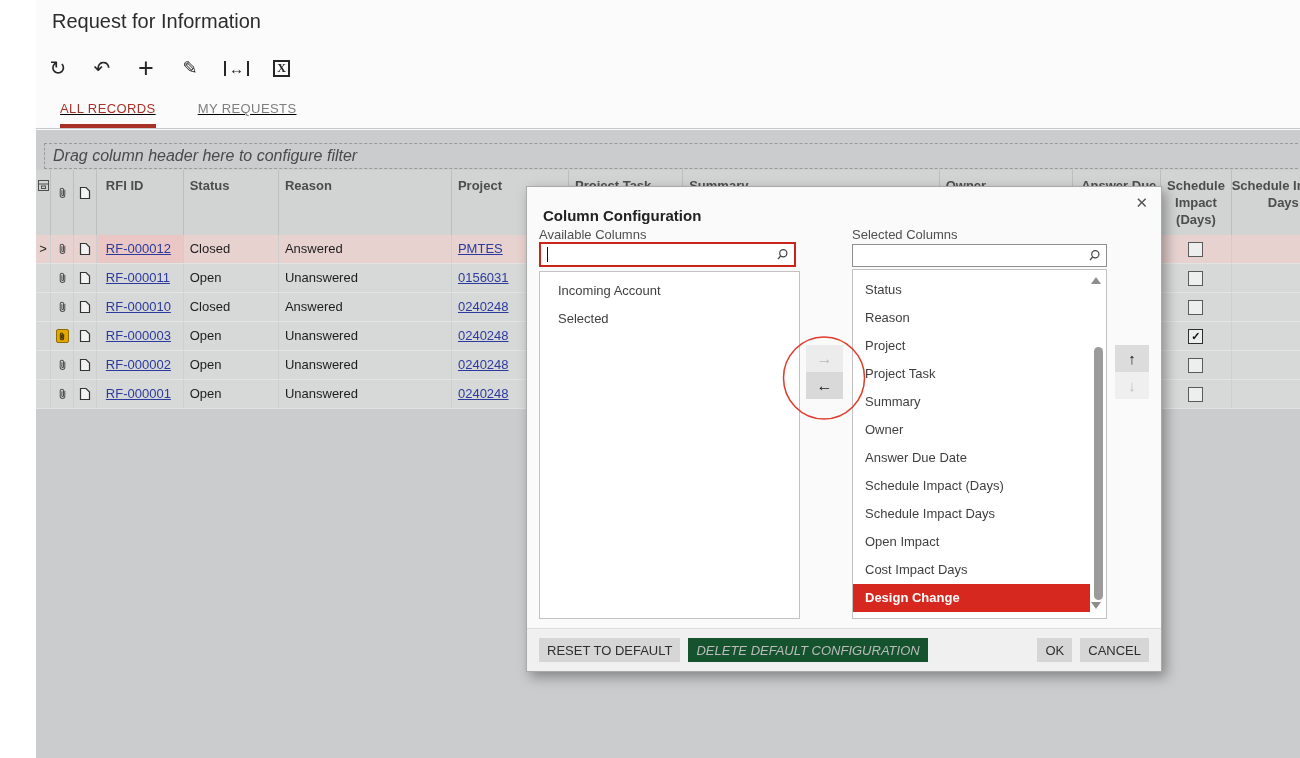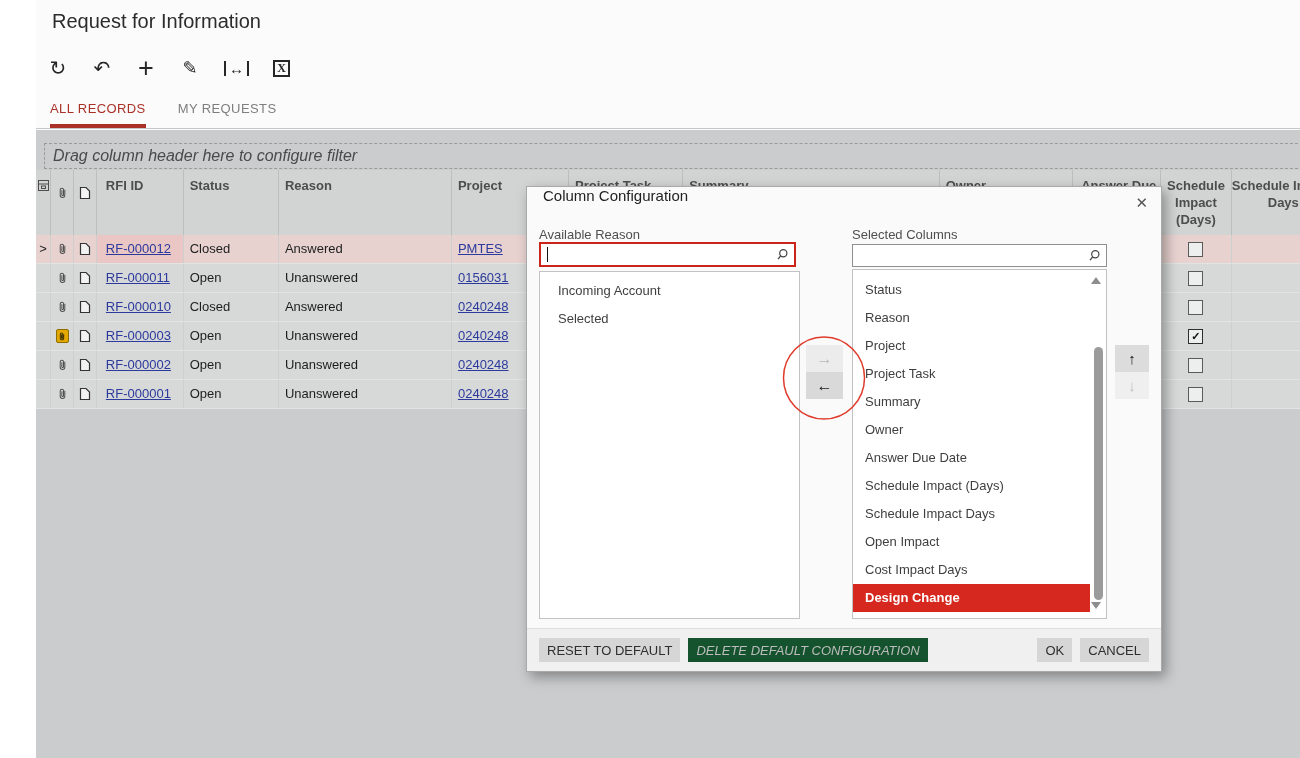--- a/index.html
+++ b/index.html
@@ -9,21 +9,21 @@
   .topbar{position:absolute;top:0;left:0;right:0;height:129px;background:#fbfbfb;border-bottom:1px solid #c7c7c7;box-sizing:border-box;}
   .page-title{position:absolute;left:16px;top:10px;font-size:20px;color:#2c2c2c;}
   .toolbar{position:absolute;left:12px;top:54px;height:28px;display:flex;align-items:center;gap:24px;}
   .tool{display:inline-flex;align-items:center;justify-content:center;width:20px;height:22px;
         font-size:20px;color:#262626;cursor:pointer;}
   .tool-add{font-size:27px;font-weight:300;}
   .tool-edit{font-size:18px;}
   .tool-fit-width{width:auto;border-left:2px solid #262626;border-right:2px solid #262626;padding:0 3px;font-size:15px;height:15px;line-height:15px;}
   .tool-export-excel{width:13px;height:13px;border:2px solid #262626;font-family:"Liberation Serif",serif;
         font-weight:bold;font-size:12px;line-height:13px;}
-  .tab-bar{position:absolute;left:14px;top:101px;display:flex;gap:32px;}
+  .tab-bar{position:absolute;left:24px;top:101px;display:flex;gap:42px;text-decoration:underline;}
   .tab{font-size:13px;letter-spacing:.4px;color:#7e7e7e;padding-bottom:8px;border-bottom:4px solid transparent;cursor:pointer;}
   .tab.active{color:var(--accent-red);border-bottom-color:var(--accent-red);}
   
   .content{position:absolute;top:130px;left:0;right:0;bottom:0;background:#cbcccd;}
   .filter-bar{position:absolute;left:8px;top:13px;right:3px;height:24px;border:1px dashed #9a9a9a;
         display:flex;align-items:center;padding-left:8px;font-style:italic;font-size:16px;color:#4a4a4a;}
   .grid{position:absolute;left:0;top:40px;right:0;}
   .grid-header{display:flex;height:65px;background:#d2d3d3;}
   .grid-header .cell{border-right:1px solid #bdbebe;box-sizing:border-box;padding-top:8px;
         font-weight:bold;font-size:13px;color:#4d4d4d;line-height:1.3;}
@@ -48,21 +48,21 @@
   .grid-header .c-due{padding-right:4px;}
   .link{color:var(--link-blue);text-decoration:underline;cursor:pointer;}
   .checkbox{width:13px;height:13px;border:1px solid #5a5a5a;background:#edefef;display:inline-flex;
         align-items:center;justify-content:center;font-size:11px;line-height:13px;color:#111;cursor:pointer;}
   .checkbox.checked{border-color:#2d2d2d;font-weight:bold;}
   .clip-yellow{display:none;width:13px;height:14px;background:#e2a700;border:1px solid #8d6c00;border-radius:2px;
         align-items:center;justify-content:center;box-sizing:border-box;}
   
   .modal{position:absolute;left:490px;top:186px;width:636px;height:486px;background:#fafafa;
         border:1px solid #a9a9a9;box-shadow:4px 5px 12px rgba(0,0,0,.35);z-index:20;box-sizing:border-box;}
-  .modal-title{position:absolute;left:16px;top:0;font-size:15px;font-weight:400;color:#222;text-align:center;}
+  .modal-title{position:absolute;left:16px;top:20px;font-size:15px;font-weight:700;color:#222;text-align:center;}
   .modal-close{position:absolute;right:13px;top:7px;font-size:15px;color:#555;cursor:pointer;}
   .col-label{position:absolute;font-size:13px;color:#4f4f4f;}
   .lbl-avail{left:12px;top:40px;}
   .lbl-sel{left:325px;top:40px;}
   .search{position:absolute;background:#fff;box-sizing:content-box;}
   .search-avail{left:12px;top:55px;width:253px;height:21px;border:2px solid #cb2418;}
   .search-sel{left:325px;top:57px;width:253px;height:21px;border:1px solid #8f8f8f;}
   .caret{position:absolute;left:6px;top:3px;width:1px;height:15px;background:#111;}
   .mag{position:absolute;right:5px;top:4px;}
   .list{position:absolute;background:#fff;border:1px solid #c2c2c2;overflow:hidden;box-sizing:border-box;}
@@ -310,21 +310,21 @@
       <div class="cell c-sched2"></div>
     </div>
         </div>
     </div>
   </div>
 
   <div class="modal">
     <div class="modal-title">Column Configuration</div>
     <div class="modal-close">✕</div>
 
-    <div class="col-label lbl-avail">Available Reason</div>
+    <div class="col-label lbl-avail">Available Columns</div>
     <div class="col-label lbl-sel">Selected Columns</div>
 
     <div class="search search-avail">
       <span class="caret"></span>
       <svg class="mag" width="13" height="13" viewBox="0 0 13 13">
           <circle cx="7.3" cy="5.2" r="3.6" fill="none" stroke="#444" stroke-width="1.2"></circle>
           <line x1="4.6" y1="8" x2="2" y2="11.2" stroke="#444" stroke-width="1.2"></line>
         </svg>
     </div>
     <div class="search search-sel">

